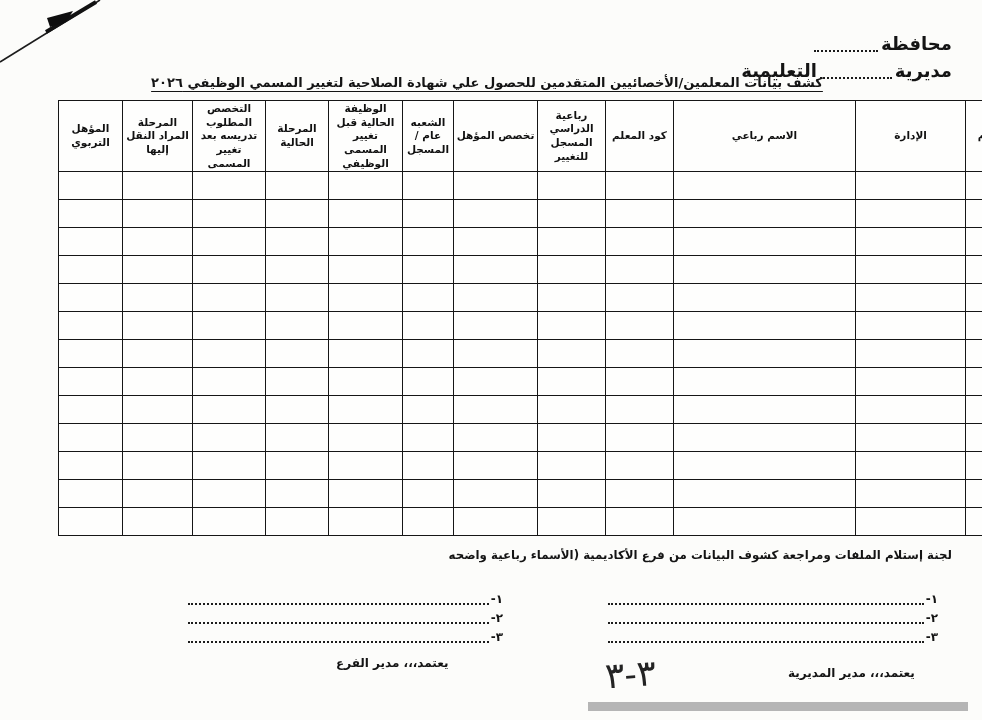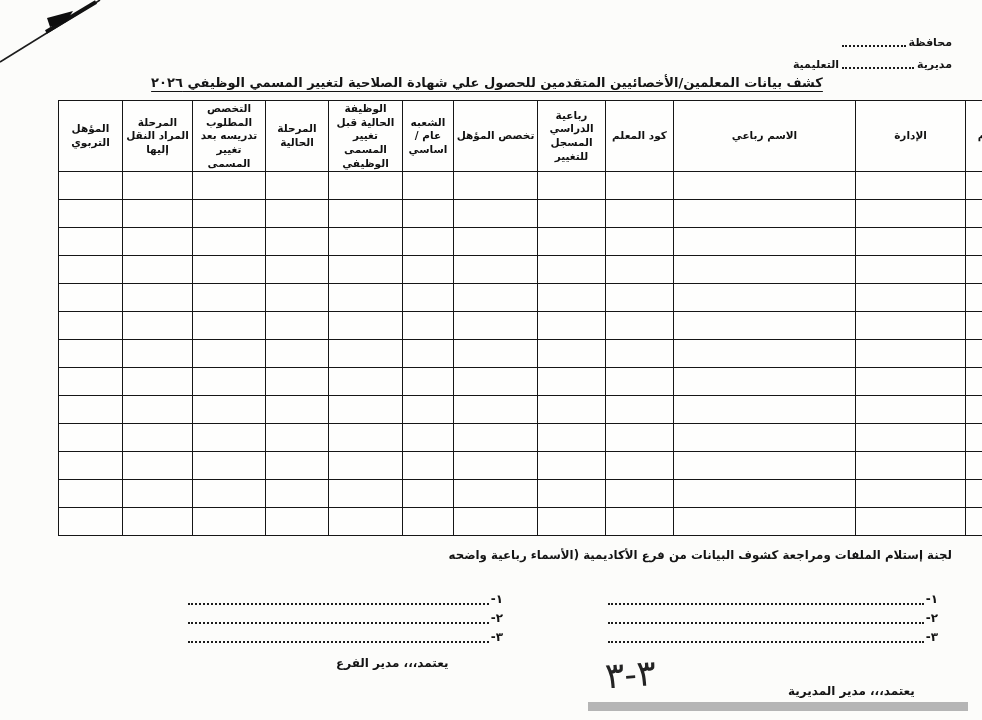--- a/index.html
+++ b/index.html
@@ -5,21 +5,21 @@
   html,body{margin:0;padding:0;}
   body{
     width:982px;height:720px;position:relative;overflow:hidden;
     background:#f6f6f4;
     font-family:"DejaVu Sans","Liberation Sans",sans-serif;
   }
   .page{
     position:absolute;inset:0;background:#fcfcfa;color:#141414;
   }
   
-  .letterhead{position:absolute;top:33px;right:30px;font-size:11px;font-weight:bold;}
+  .letterhead{position:absolute;top:33px;right:30px;font-size:18px;font-weight:bold;}
   .lh-line{display:flex;direction:rtl;align-items:flex-end;justify-content:flex-start;margin-bottom:6px;}
   .lh-line .lbl{white-space:nowrap;}
   .dotfill{display:inline-block;border-bottom:2px dotted #1a1a1a;height:12px;margin:0 3px 2px 3px;}
   .dot-gov{width:64px;}
   .dot-dir{width:72px;}
   
   .form-title{
     position:absolute;top:75px;left:12px;right:20px;text-align:center;
     font-size:13px;font-weight:bold;direction:rtl;
     text-decoration:underline;text-underline-offset:4px;text-decoration-thickness:1.2px;
@@ -45,21 +45,21 @@
   }
   
   .numlist{position:absolute;top:586px;}
   .numlist-right{left:608px;width:330px;}
   .numlist-left{left:188px;width:315px;}
   .numrow{display:flex;direction:rtl;align-items:flex-end;height:19px;}
   .numrow .num{font-size:12px;font-weight:bold;line-height:1;}
   .numrow .dotline{flex:1;border-bottom:2.4px dotted #1c1c1c;height:10px;margin-right:2px;}
   
   .approval{position:absolute;font-size:12px;font-weight:bold;direction:rtl;white-space:nowrap;}
-  .approval-right{top:684px;left:788px;}
+  .approval-right{top:666px;left:788px;}
   .approval-left{top:656px;left:336px;}
   
   .handwritten{
     position:absolute;top:655px;left:566px;width:90px;
     font-family:"DejaVu Serif","Liberation Serif",serif;
     font-size:36px;color:#232323;transform:rotate(-4deg);
     letter-spacing:-2px;direction:rtl;
   }
   
   .graybar{position:absolute;top:702px;left:588px;width:380px;height:9px;background:#b5b5b5;}
@@ -95,21 +95,21 @@
 
   <table class="main">
     <thead>
       <tr id="header-row">
           <th style="width: 27px;">م</th>
           <th style="width: 105px;">الإدارة</th>
           <th style="width: 177px;">الاسم رباعي</th>
           <th style="width: 63px;">كود المعلم</th>
           <th style="width: 63px;">رباعية الدراسي المسجل للتغيير</th>
           <th style="width: 79px;">تخصص المؤهل</th>
-          <th style="width: 46px;">الشعبه عام / اساسي</th>
+          <th style="width: 46px;">الشعبه عام / المسجل</th>
           <th style="width: 69px;">الوظيفة الحالية قبل تغيير المسمى الوظيفي</th>
           <th style="width: 58px;">المرحلة الحالية</th>
           <th style="width: 68px; border-radius: 11px;">التخصص المطلوب تدريسه بعد تغيير المسمى</th>
           <th style="width: 65px;">المرحلة المراد النقل إليها</th>
           <th style="width: 59px;">المؤهل التربوي</th>
         </tr>
     </thead>
     <tbody id="table-body">
         <tr>
           <td></td>

